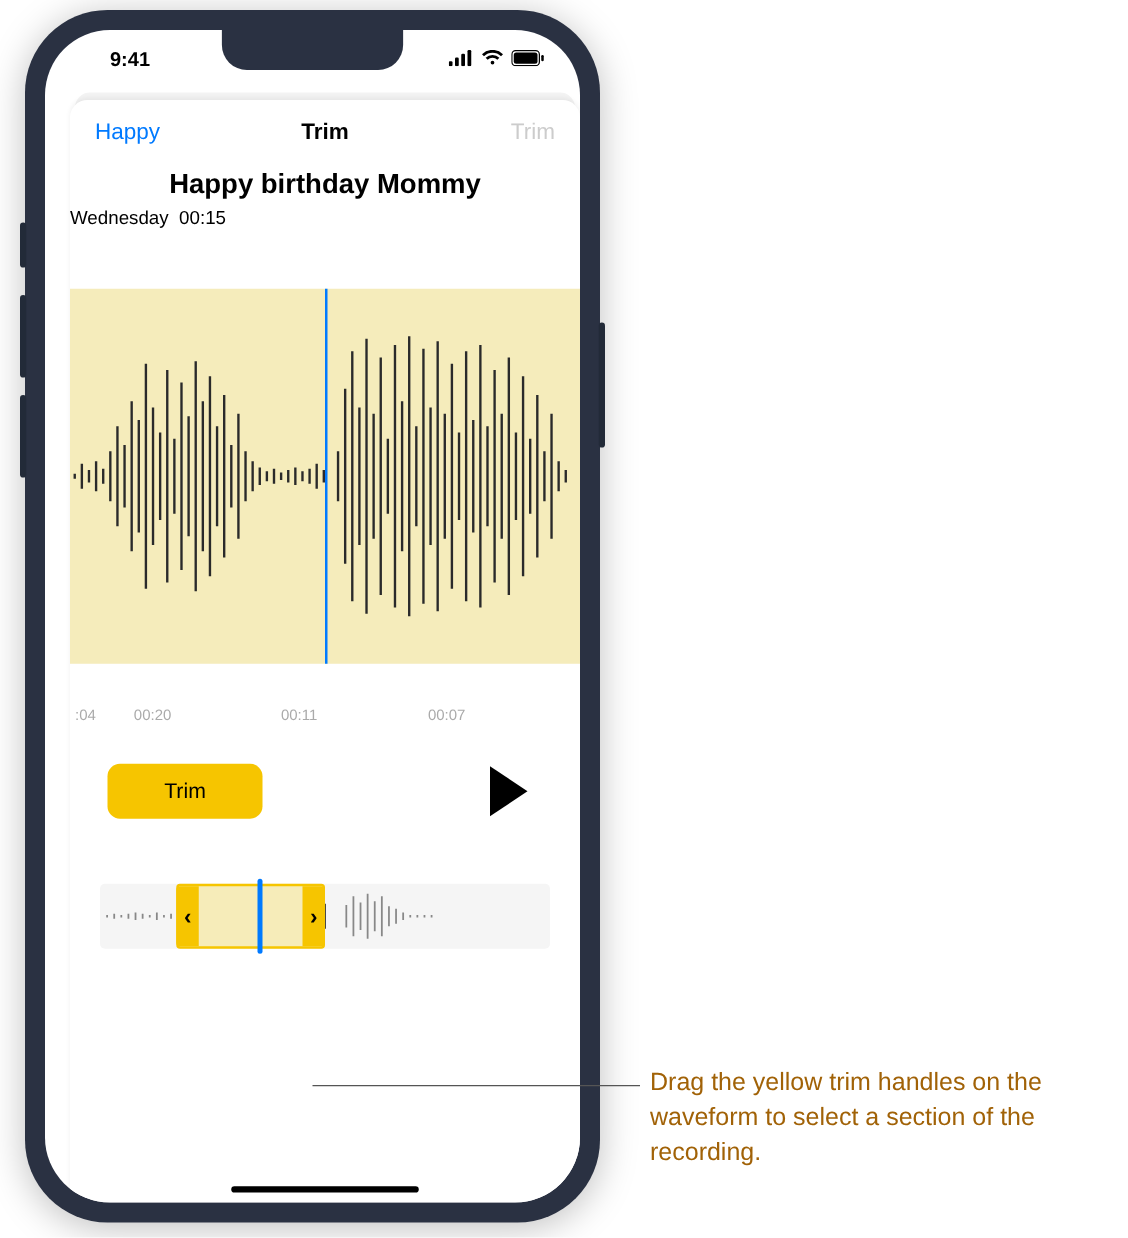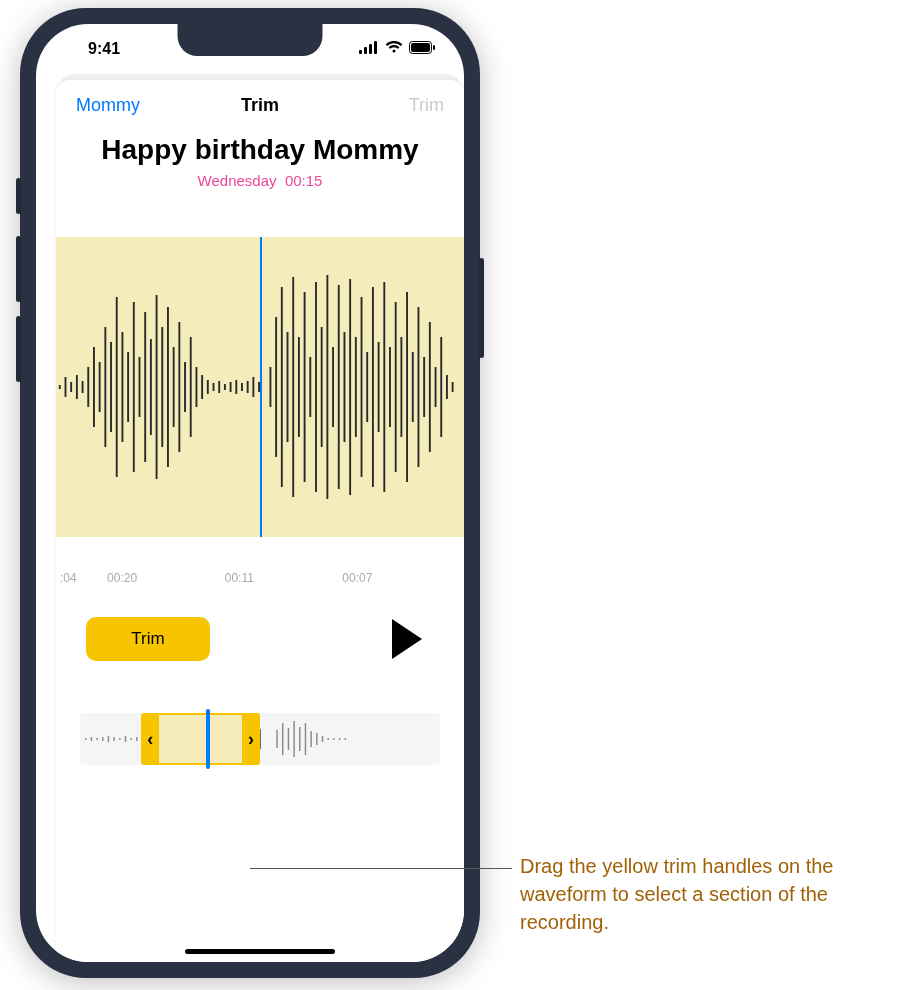--- a/index.html
+++ b/index.html
@@ -92,25 +92,25 @@
     color:#007aff; font-size:18px;
     background:none; border:none; cursor:pointer;
   }
   .sheet-title { font-weight:600; font-size:18px; }
   .save-btn {
     position:absolute; right:20px;
     color:#ccc; font-size:18px;
     background:none; border:none;
   }
   .rec-title {
-    text-align:center; font-size:28px; font-weight:700;
+    text-align:center; font-size:22px; font-weight:700;
     margin-top:4px;
   }
   .rec-sub {
-    text-align:center; color:#ec4899; font-size:15px; margin-top:6px;
+    text-align:left; color:#000000; font-size:15px; margin-top:6px;
   }
 
   .waveform-area {
     margin-top:48px;
     height: 300px;
     background:#f5ecbb;
     position:relative;
     overflow:hidden;
   }
   .wave-svg { position:absolute; inset:0; width:100%; height:100%; }
@@ -242,21 +242,21 @@
               <rect x="24" y="4" width="2" height="5" rx="1" fill="#000"></rect>
             </svg>
         </span>
       </span>
     </div>
 
     <div class="sheet-back"></div>
 
     <div class="sheet">
       <div class="sheet-header">
-        <button class="cancel-btn">Mommy</button>
+        <button class="cancel-btn">Happy</button>
         <span class="sheet-title">Trim</span>
         <button class="save-btn">Trim</button>
       </div>
 
       <div class="rec-title">Happy birthday Mommy</div>
       <div class="rec-sub">
         <span>Wednesday</span>&nbsp;&nbsp;<span>00:15</span>
       </div>
 
       <div class="waveform-area">

